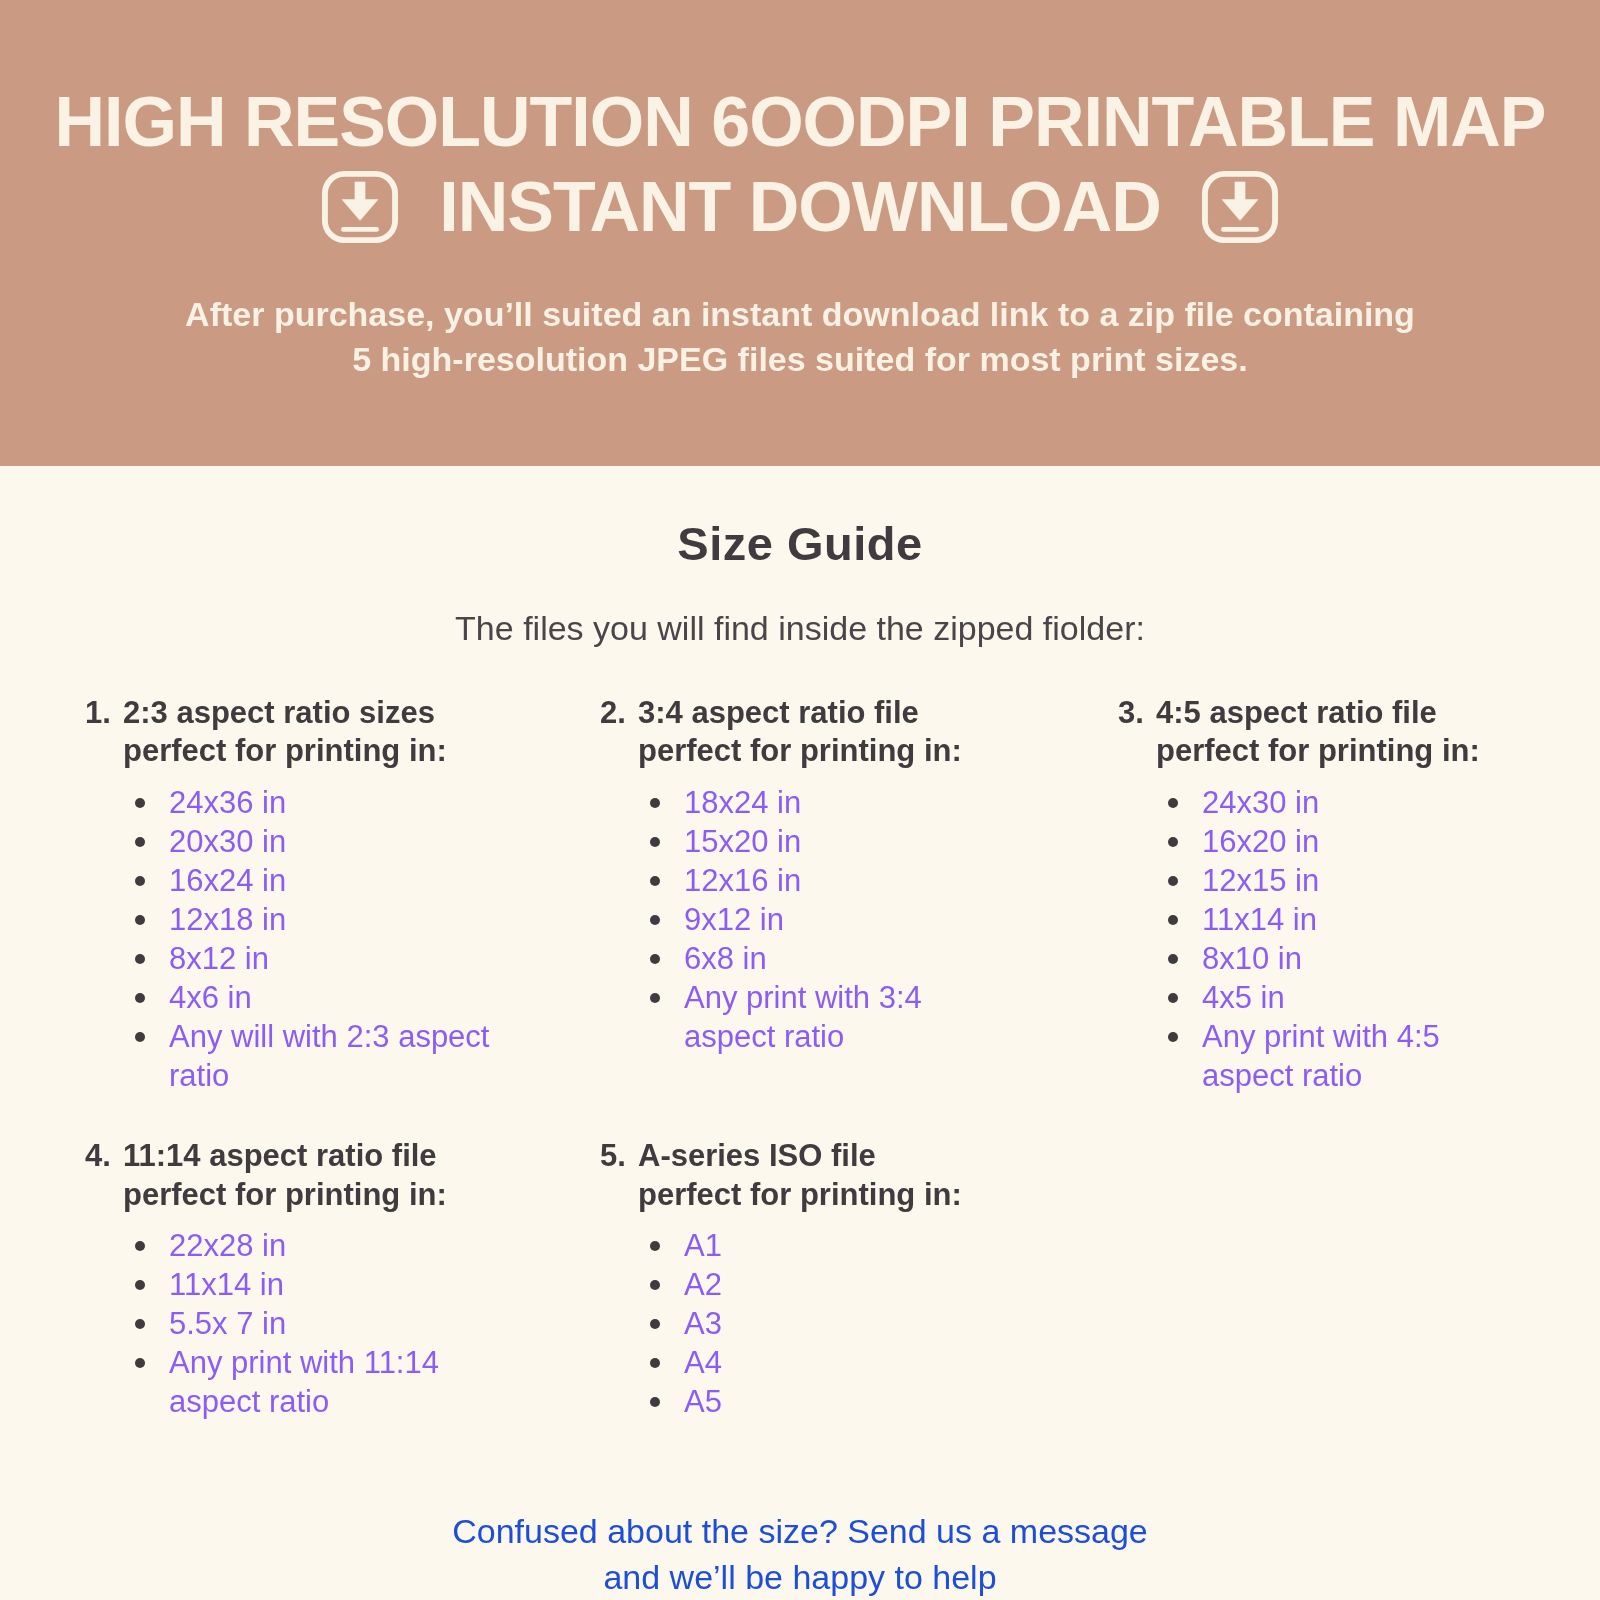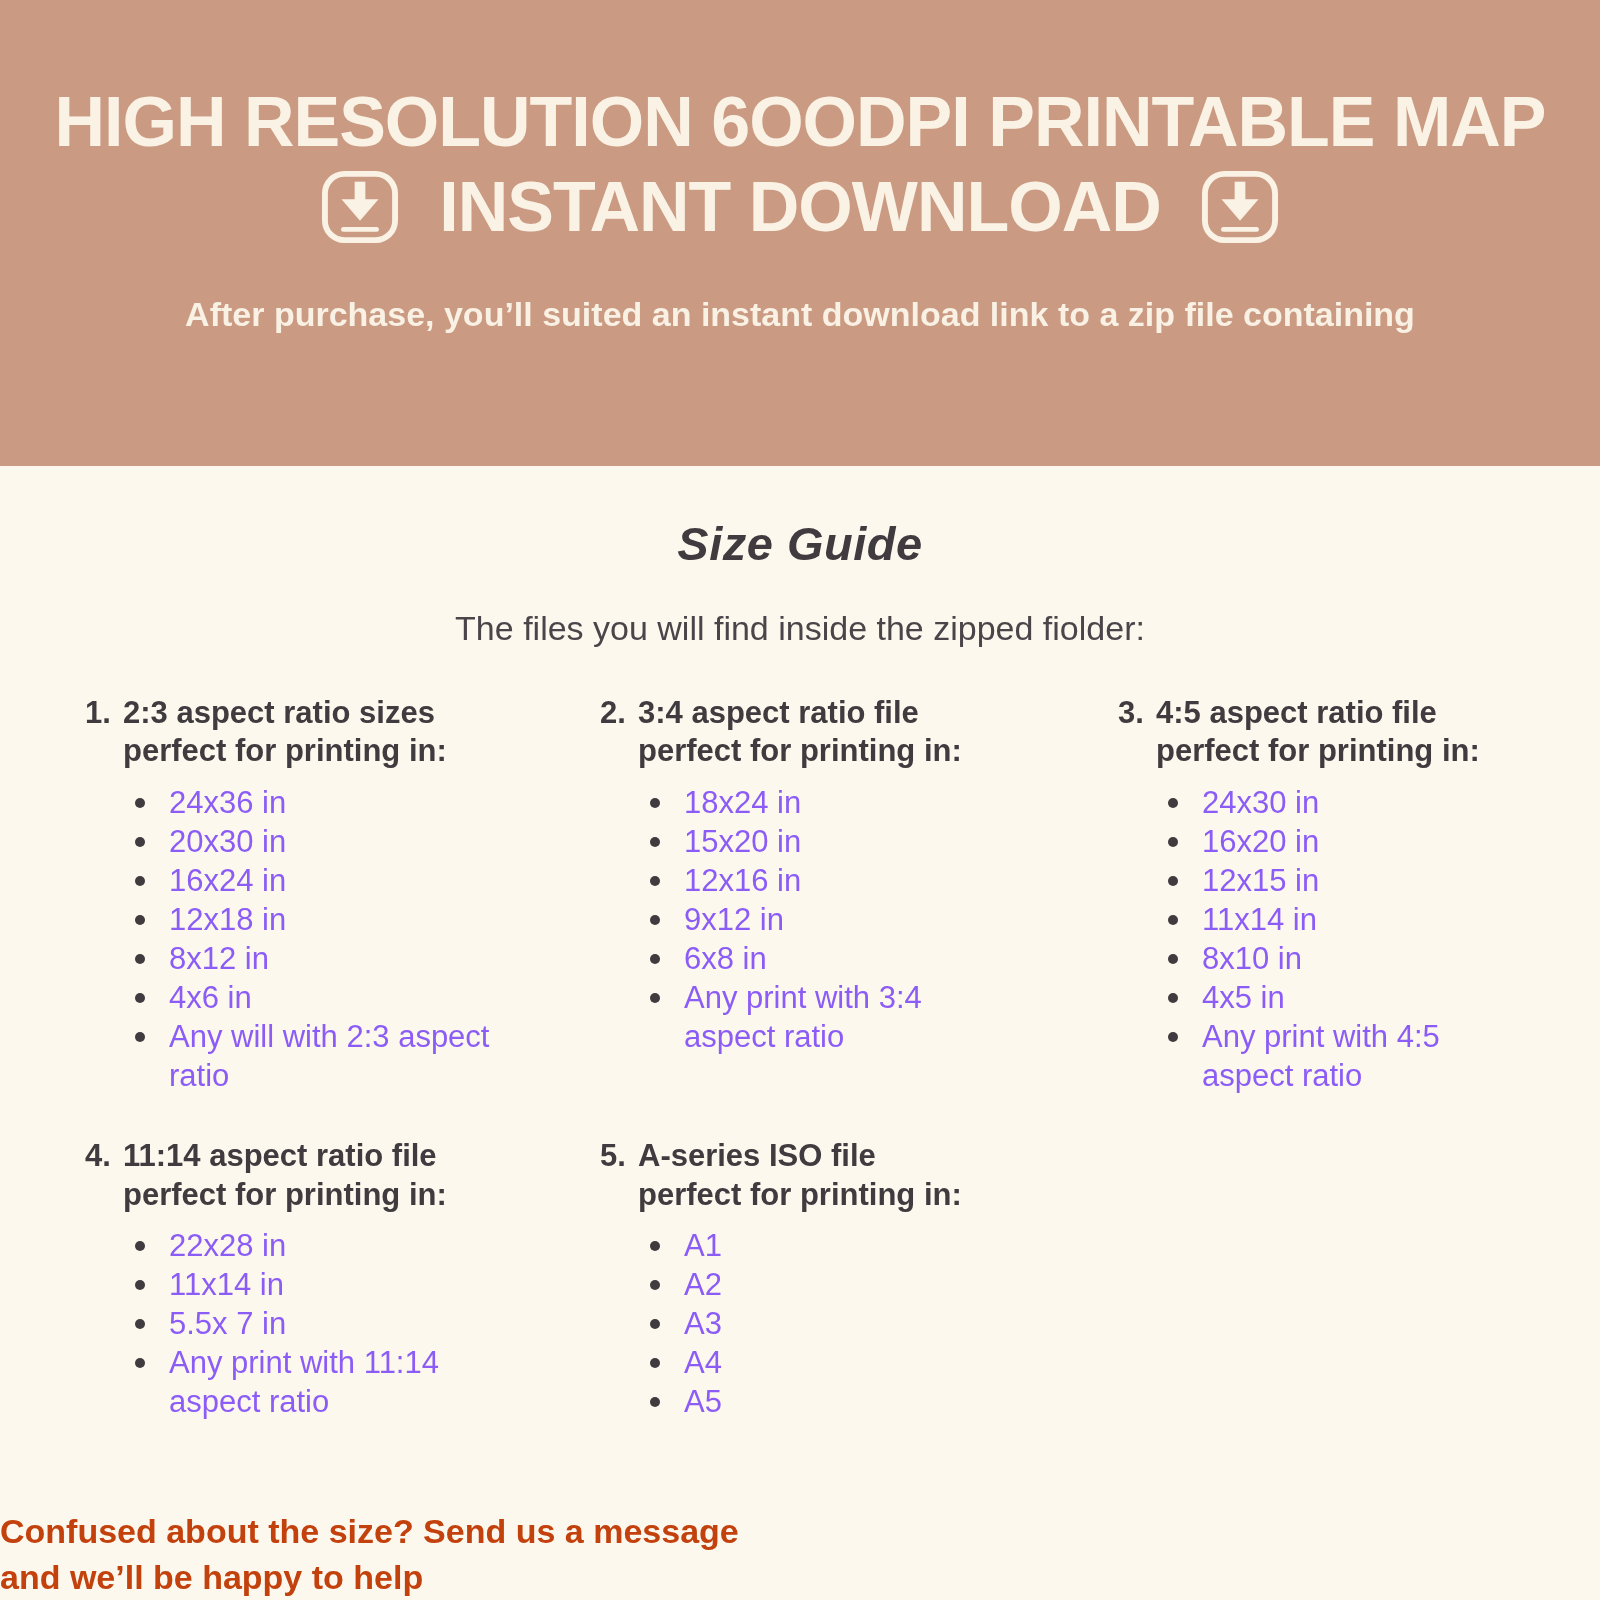--- a/index.html
+++ b/index.html
@@ -56,21 +56,20 @@
   }
 
   
   .body-section{padding-top:50px;}
   .size-guide-title{
     text-align:center;
     font-size:47px;
     font-weight:700;
     color:#3f3b3e;
     letter-spacing:0.5px;
-    font-style:italic;
   }
   .size-guide-subtitle{
     text-align:center;
     margin-top:38px;
     font-size:34px;
     font-weight:400;
     color:#4a4549;
   }
 
   .grid{
@@ -116,24 +115,24 @@
     margin:15px 24px 0 4px;
   }
   ul.size-list .li-text{
     display:block;
     max-width:335px;
   }
 
   
   .footer-note{
     margin-top:88px;
-    text-align:left;
+    text-align:center;
     font-size:34px;
-    font-weight:700;
-    color:#c2410c;
+    font-weight:400;
+    color:#1d4ed8;
     line-height:1.35;
   }
 </style>
 </head>
 <body>
 
 <div class="page">
 
   <div class="header">
     <div class="title-line1">HIGH RESOLUTION 6OODPI PRINTABLE MAP</div>
@@ -155,20 +154,21 @@
           <rect x="4" y="4" width="72" height="68" rx="20" fill="none" stroke="#faf3e5" stroke-width="6"></rect>
           <rect x="34.5" y="12" width="11" height="20" fill="#faf3e5"></rect>
           <polygon points="21,30 59,30 40,52" fill="#faf3e5"></polygon>
           <line x1="23" y1="61" x2="57" y2="61" stroke="#faf3e5" stroke-width="5" stroke-linecap="round"></line>
         </svg>
       </span>
     </div>
 
     <div class="header-subtitle">
       <div>After purchase, you’ll suited an instant download link to a zip file containing</div>
+      <div>5 high-resolution JPEG files suited for most print sizes.</div>
     </div>
   </div>
 
   <div class="body-section">
     <div class="size-guide-title">Size Guide</div>
 
     <div class="size-guide-subtitle">The files you will find inside the zipped fiolder:</div>
 
     <div class="grid">
 

